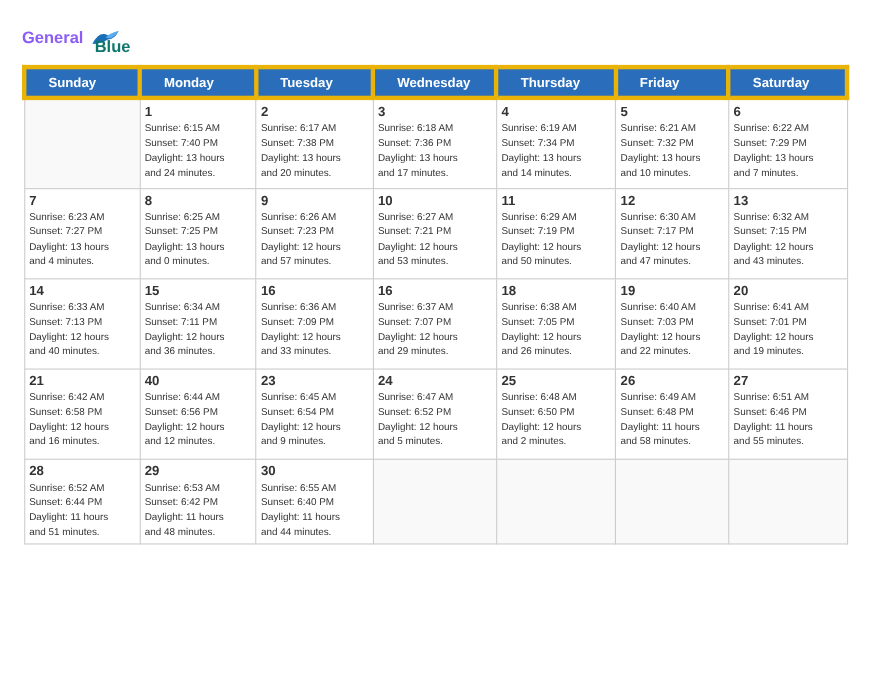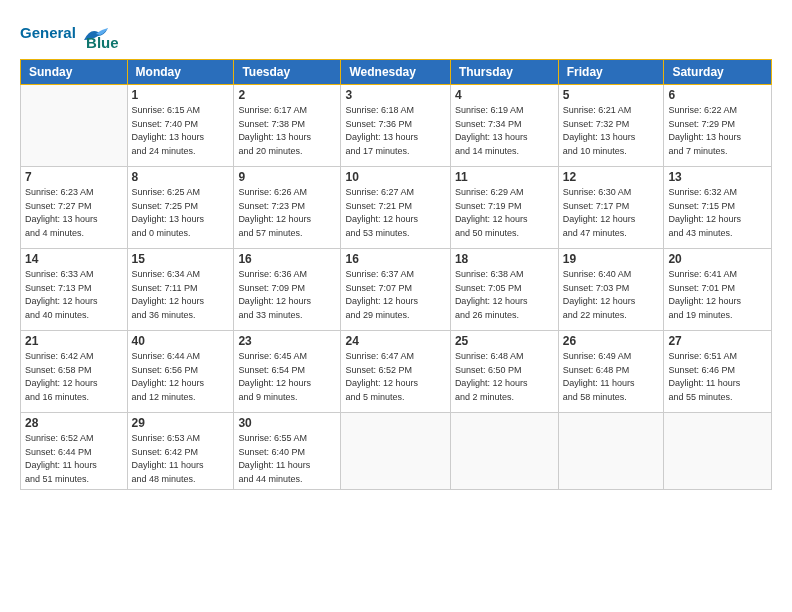--- a/index.html
+++ b/index.html
@@ -41,23 +41,23 @@
     .calendar {
       width: 100%;
       border-collapse: collapse;
       border: 1px solid #ccc;
     }
     .calendar th {
       background-color: #2a6ebb;
       color: #fff;
       font-size: 12px;
       font-weight: bold;
-      padding: 5px 8px;
+      padding: 5px 20px;
       text-align: left;
-      border: 1px solid #eab308;
+      border: 4px solid #eab308;
     }
     .calendar td {
       vertical-align: top;
       border: 1px solid #ccc;
       padding: 3px 4px;
       width: 113px;
       font-size: 9.5px;
       color: #333;
       height: 82px;
     }
@@ -83,21 +83,21 @@
   </style>
 </head>
 <body>
 
 <div class="page">
   <div class="header">
     <div class="logo">
       <div>
         <div style="display:flex;align-items:center;">
           <div style="font-size:15px;font-weight:bold;color:#333;line-height:1.1;">
-            <span style="color:#0369a1;">General</span>
+            <span style="color:#8b5cf6;">General</span>
             <svg width="28" height="18" viewBox="0 0 28 18" style="vertical-align:middle;margin-left:2px;">
               <path d="M2,14 Q8,2 16,6 Q20,8 26,2 Q22,10 16,10 Q10,14 2,14Z" fill="#1a6eb5"></path>
               <path d="M14,8 Q18,4 26,2 Q22,8 18,9Z" fill="#5aabf0"></path>
             </svg>
           </div>
           <div style="font-size:15px;font-weight:bold;color:#0f766e;margin-left:-24px;margin-top:16px;">Blue</div>
         </div>
       </div>
     </div>
   </div>

